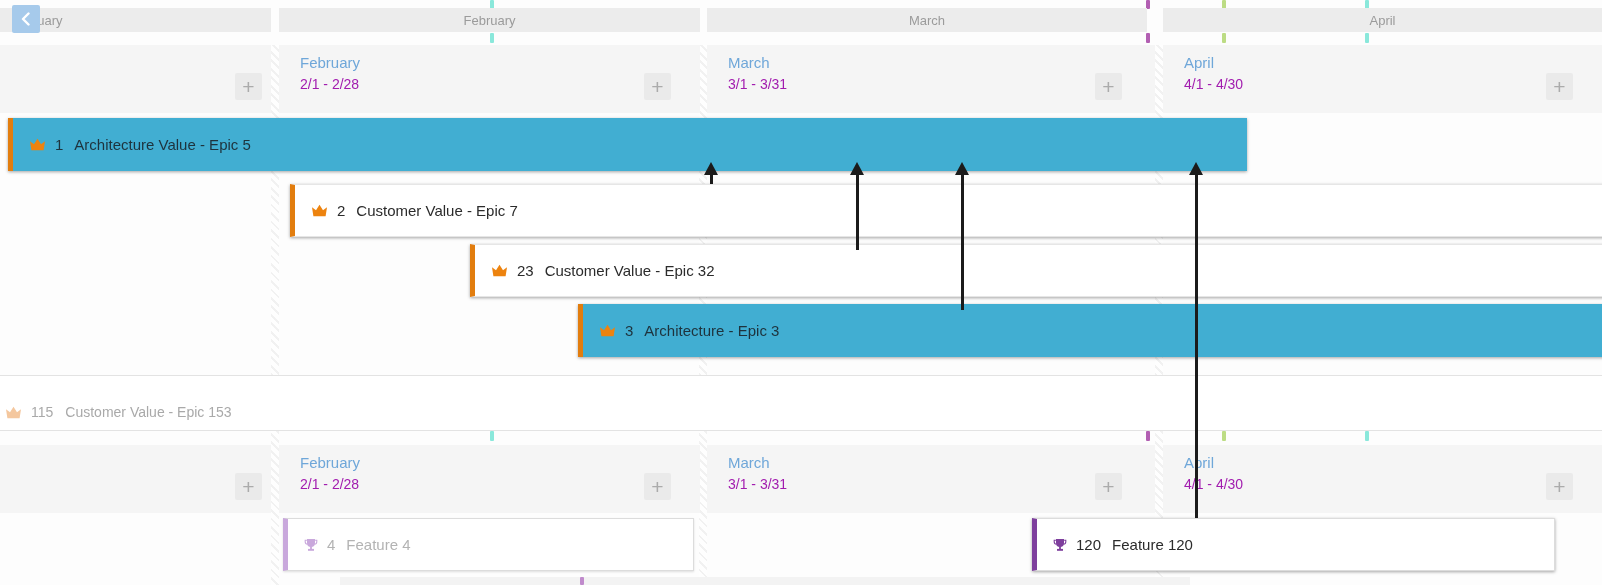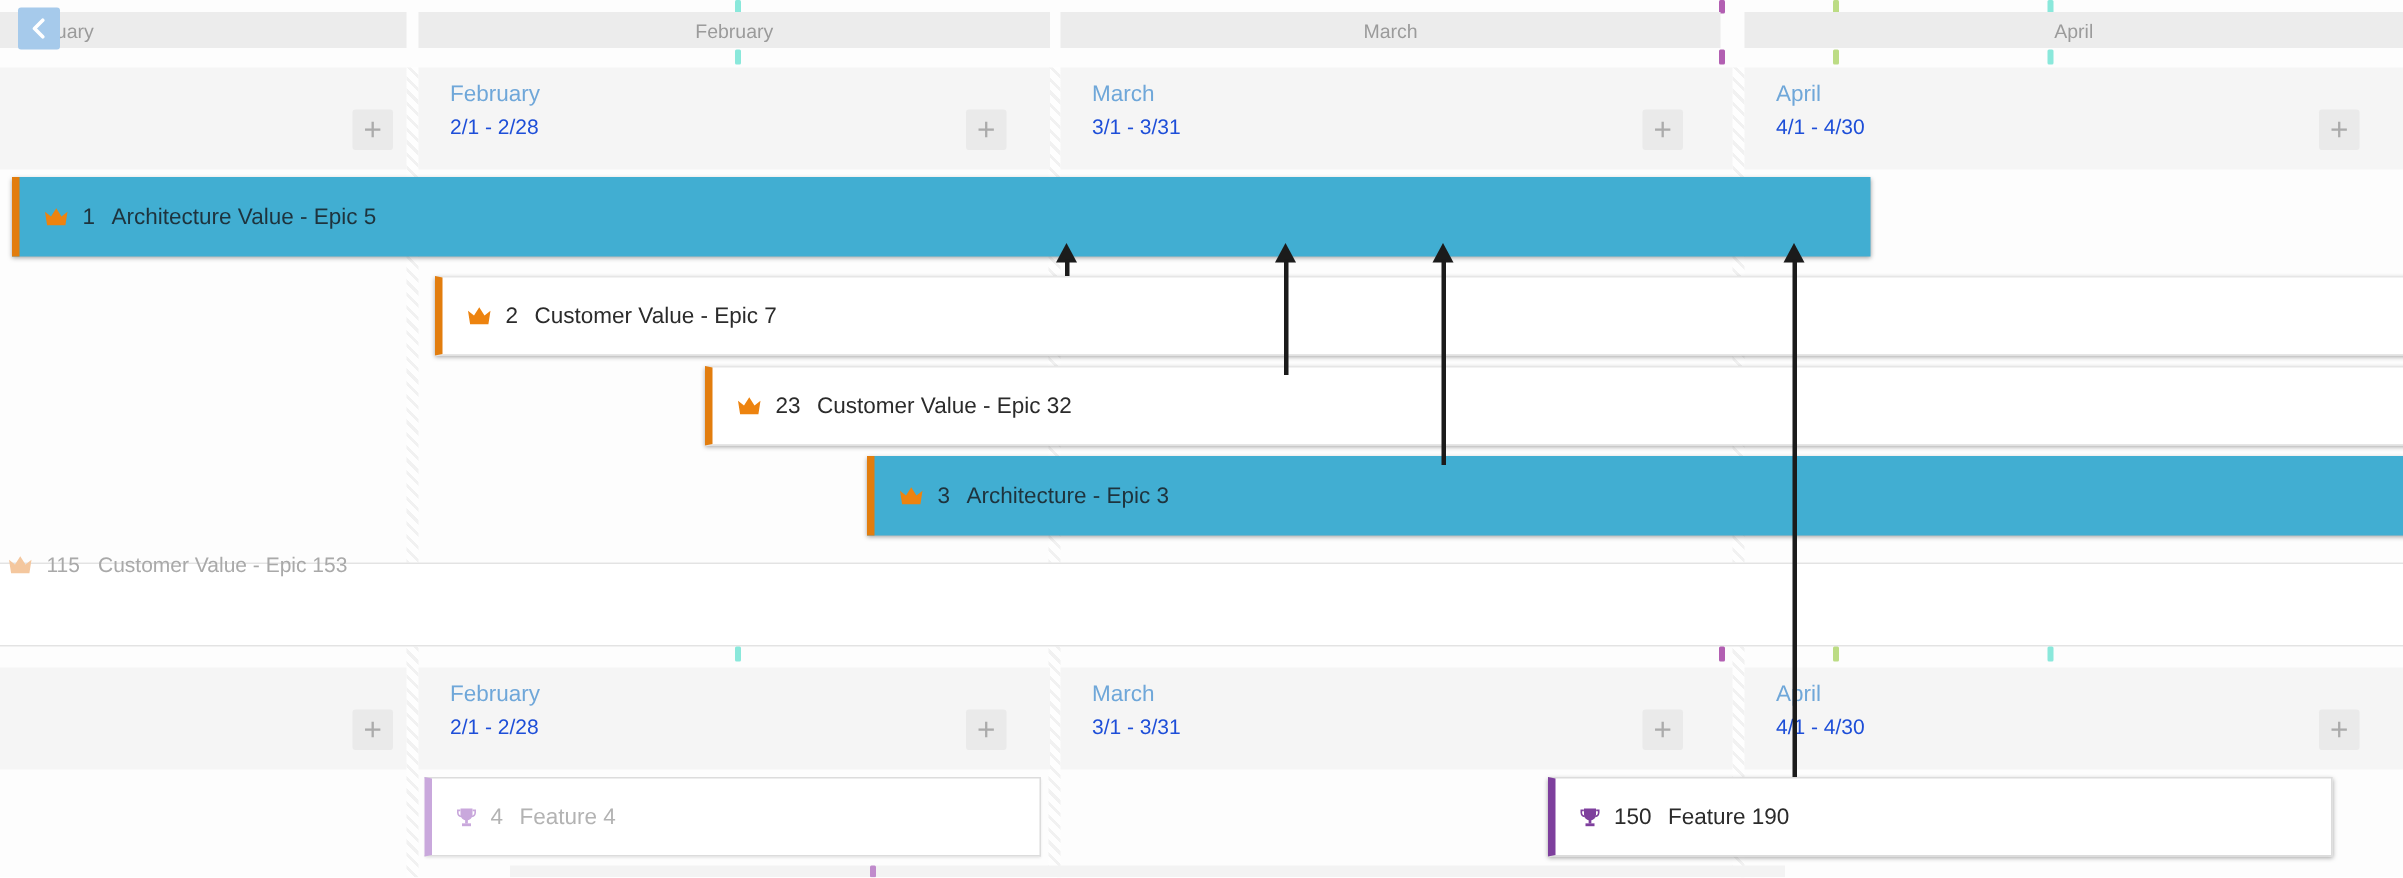--- a/index.html
+++ b/index.html
@@ -16,21 +16,21 @@
   .tick{position:absolute;width:4px;border-radius:1px;z-index:2;}
 
   
   .back-btn{position:absolute;left:12px;top:5px;width:28px;height:28px;background:#A6CAEB;
     border:none;border-radius:2px;display:flex;align-items:center;justify-content:center;
     cursor:pointer;z-index:6;padding:0;}
 
   
   .card{position:absolute;height:68px;background:#F5F5F5;z-index:1;}
   .card-title{position:absolute;left:21px;top:9px;font-size:15px;color:#6FA7D9;}
-  .card-range{position:absolute;left:21px;top:31px;font-size:14px;color:#1d4ed8;}
+  .card-range{position:absolute;left:21px;top:31px;font-size:14px;color:#a21caf;}
   .plus-btn{position:absolute;top:28px;width:27px;height:27px;background:#EAEAEA;border:none;
     border-radius:2px;color:#ABABAB;font-size:21px;line-height:25px;text-align:center;
     cursor:pointer;padding:0;font-family:"Liberation Sans",sans-serif;}
 
   
   .bar{position:absolute;height:53px;display:flex;align-items:center;padding-left:16px;
     box-sizing:border-box;font-size:15px;z-index:3;cursor:pointer;
     box-shadow:0 1px 3px rgba(0,0,0,.35);}
   .bar .wid{margin-left:9px;}
   .bar .wtitle{margin-left:11px;white-space:nowrap;overflow:hidden;}
@@ -169,21 +169,21 @@
       </div>
       <div class="bar teal" style="left: 578px; width: 1032px; top: 304px;">
         <span style="display: flex;">
           <svg width="17" height="13" viewBox="0 0 17 13">
             <path d="M1 3.2 L5 6.3 L8.5 0.8 L12 6.3 L16 3.2 L14.6 12.2 H2.4 Z" fill="#ED830F"></path>
           </svg>
         </span>
         <span class="wid">3</span>
         <span class="wtitle">Architecture - Epic 3</span>
       </div>
-      <div class="ghost-row" style="left: 5px; top: 362px; height: 28px; z-index: 2;">
+      <div class="ghost-row" style="left: 5px; top: 398px; height: 28px; z-index: 2;">
         <span style="display: flex;">
           <svg width="17" height="13" viewBox="0 0 17 13">
             <path d="M1 3.2 L5 6.3 L8.5 0.8 L12 6.3 L16 3.2 L14.6 12.2 H2.4 Z" fill="#F4C79E"></path>
           </svg>
         </span>
         <span class="wid">115</span>
         <span class="wtitle">Customer Value - Epic 153</span>
       </div>
       <div class="bar feat faded" style="left: 283px; width: 411px; top: 518px;">
         <span style="display: flex;">
@@ -201,22 +201,22 @@
       <div class="bar feat normal" style="left: 1032px; width: 523px; top: 518px;">
         <span style="display: flex;">
           <svg width="14" height="14" viewBox="0 0 14 14">
             <path d="M3 1 h8 v4 a4 4 0 0 1 -8 0 Z" fill="#7E3F9D"></path>
             <rect x="6.1" y="8.4" width="1.8" height="2.6" fill="#7E3F9D"></rect>
             <rect x="4" y="10.9" width="6" height="1.9" fill="#7E3F9D"></rect>
             <path d="M2.9 2.2 H1.2 v1.5 a2.7 2.7 0 0 0 2.3 2.6" stroke="#7E3F9D" stroke-width="1.1" fill="none"></path>
             <path d="M11.1 2.2 H12.8 v1.5 a2.7 2.7 0 0 1 -2.3 2.6" stroke="#7E3F9D" stroke-width="1.1" fill="none"></path>
           </svg>
         </span>
-        <span class="wid">150</span>
-        <span class="wtitle">Feature 190</span>
+        <span class="wid">120</span>
+        <span class="wtitle">Feature 120</span>
       </div>
     </div>
   <div id="arrows-layer">
       <div class="arrow" style="left: 704px; top: 162px; height: 22px;">
         <div class="head"></div>
         <div class="stem"></div>
       </div>
       <div class="arrow" style="left: 850px; top: 162px; height: 88px;">
         <div class="head"></div>
         <div class="stem"></div>

